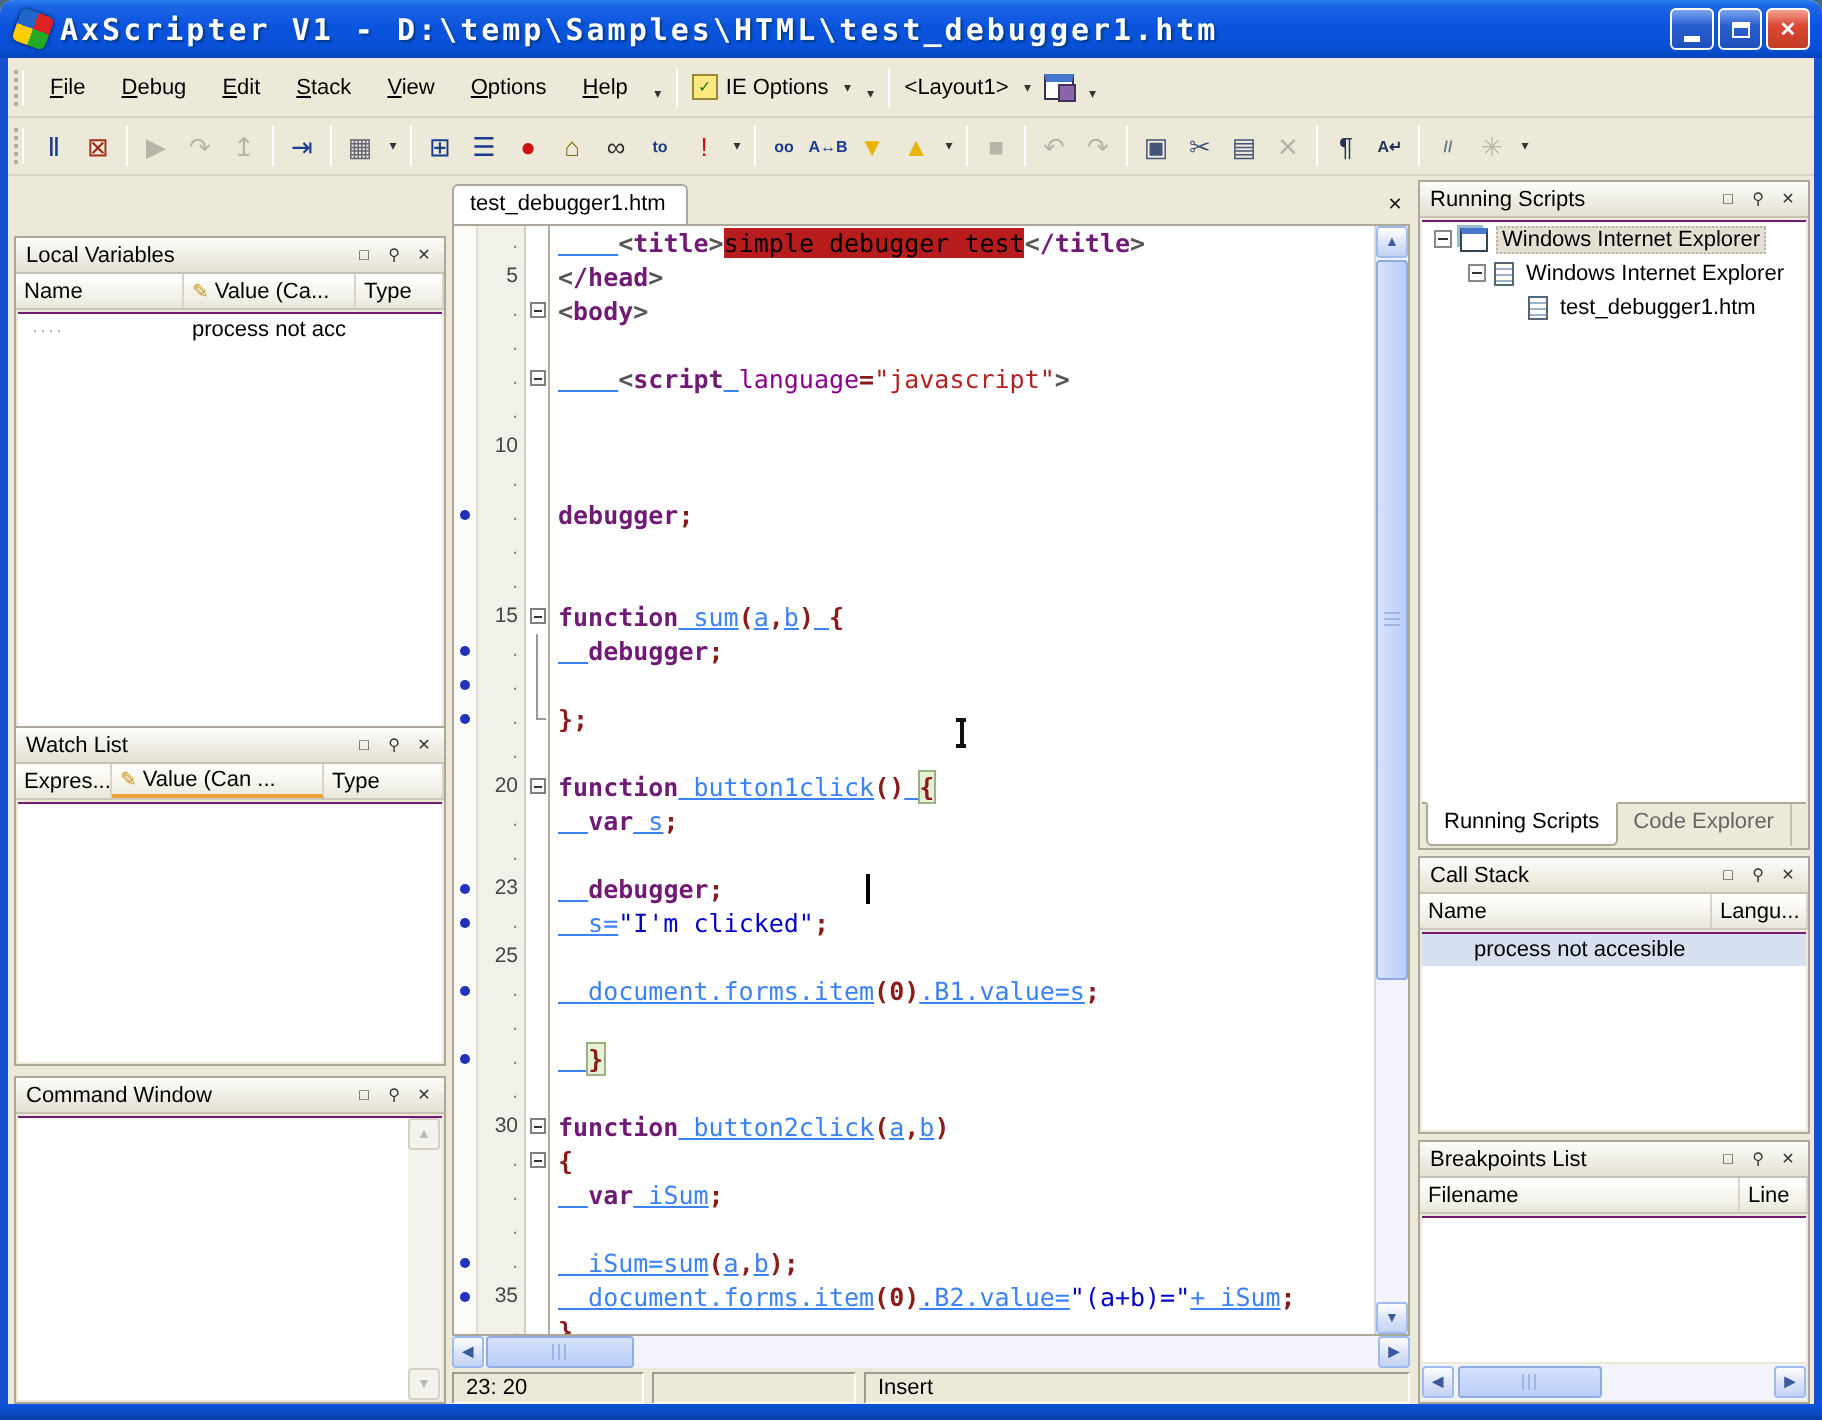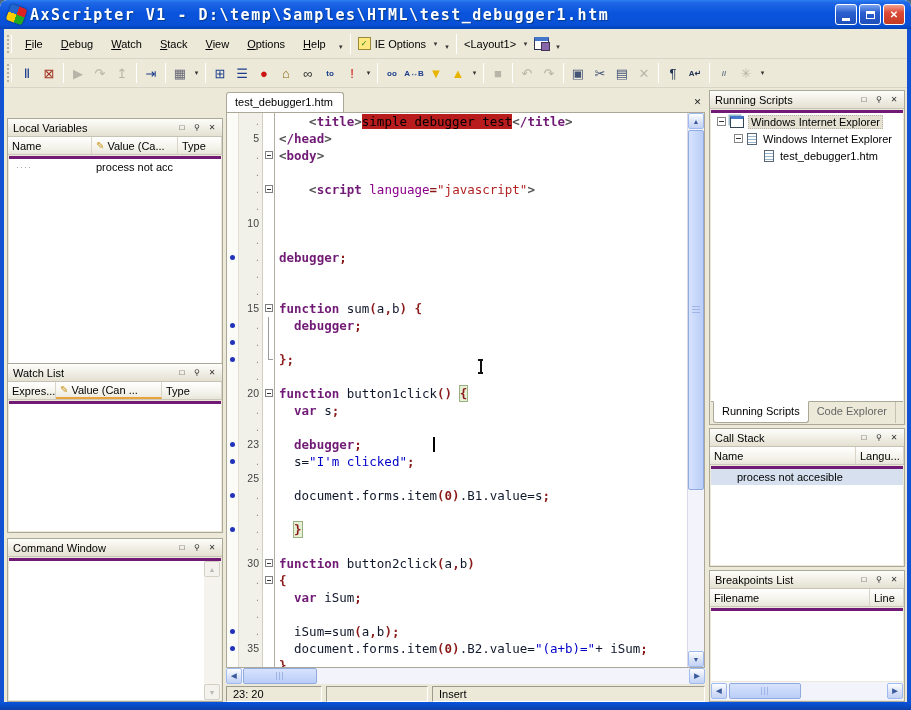--- a/index.html
+++ b/index.html
@@ -37,21 +37,21 @@
   .layout-icon::after{content:"";position:absolute;right:-2px;bottom:-2px;width:7px;height:7px;background:#86a;border:1px solid #435;}
   
   .panel{position:absolute;border:1px solid #aca899;background:#ece9d8;}
   .ptitle{height:18px;display:flex;align-items:center;padding:0 3px 0 5px;background:linear-gradient(180deg,#fdfdfa,#e4e1d2);border-bottom:1px solid #c6c3b4;}
   .ptitle .t{flex:1;font-size:11px;}
   .pbtn{width:14px;height:13px;display:inline-flex;align-items:center;justify-content:center;font-size:8px;color:#333;margin-left:1px;}
   .phead{height:18px;display:flex;background:linear-gradient(180deg,#ffffff,#f2f1e8 70%,#e8e6da);border-bottom:1px solid #cbc7ba;}
   .hcell{display:flex;align-items:center;padding:0 4px;border-right:1px solid #d8d5c8;font-size:11px;white-space:nowrap;overflow:hidden;position:relative;}
   .hcell.sorted{border-bottom:2px solid #e8a33d;}
   .pencil{font-size:10px;color:#c9941a;margin-right:3px;}
-  .pbody{position:absolute;left:1px;right:1px;bottom:1px;background:#fff;border-top:3px solid #701a75;}
+  .pbody{position:absolute;left:1px;right:1px;bottom:1px;background:#fff;border-top:1px solid #701a75;}
   
   #panel-localvars{left:7px;top:90px;width:216px;height:269px;margin-top:28px;}
   #panel-localvars .pbody{top:37px;}
   #panel-watch{left:7px;top:363px;width:216px;height:170px;}
   #panel-watch .pbody{top:37px;}
   #panel-cmd{left:7px;top:538px;width:216px;height:164px;}
   #panel-cmd .pbody{top:19px;}
   .lv-row{display:flex;height:16px;align-items:center;}
   .lv-name{width:84px;padding-left:7px;color:#999;letter-spacing:1px;font-size:9px;}
   .lv-val{flex:1;padding-left:3px;}
@@ -72,21 +72,21 @@
   .bdot{position:absolute;left:3px;top:6px;width:5px;height:5px;border-radius:50%;background:#2233bb;}
   .m-num{width:23px;background:#f2f1e9;color:#444;font-family:"Liberation Sans",sans-serif;font-size:10.5px;text-align:right;padding-right:3px;flex:none;}
   .m-num.dim{color:#8a887c;}
   .m-fold{width:13px;background:#fff;border-left:1px solid #d2cfc2;border-right:1px solid #b2afa2;position:relative;flex:none;}
   .f-box{position:absolute;left:2px;top:4px;width:8px;height:8px;border:1px solid #808080;background:#fff;}
   .f-box::before{content:"";position:absolute;left:1px;top:2.5px;width:4px;height:1px;background:#333;}
   .f-line{position:absolute;left:5px;top:0;width:1px;height:17px;background:#9a9a9a;}
   .f-end{position:absolute;left:5px;top:0;width:1px;height:9px;background:#9a9a9a;}
   .f-end::after{content:"";position:absolute;left:0;top:8px;width:5px;height:1px;background:#9a9a9a;}
   .code{flex:1;padding-left:4px;position:relative;}
-  .c-p{color:#0f172a;}
+  .c-p{color:#3b82f6;text-decoration:underline;}
   .c-kw{color:#701a75;font-weight:bold;}
   .c-pu{color:#8b1a1a;font-weight:bold;}
   .c-nu{color:#8b1a1a;font-weight:bold;}
   .c-st{color:#0000c8;}
   .c-at{color:#8b008b;}
   .c-av{color:#b22222;}
   .c-tg{color:#555;font-weight:bold;}
   .c-hl{background:#b91c1c;}
   .c-br{color:#8b1a1a;font-weight:bold;background:#e6f0d4;outline:1px solid #9ab080;}
   .caret{position:absolute;top:1px;width:2px;height:15px;background:#000;}
@@ -137,21 +137,21 @@
         </span>
       <span class="winbtn close">✕</span>
     </span>
   </div>
 
   <div class="bar menubar">
     <span class="grip"></span>
     <span style="display:flex">
         <div class="menu-item">File</div>
         <div class="menu-item">Debug</div>
-        <div class="menu-item">Watch</div>
+        <div class="menu-item">Edit</div>
         <div class="menu-item">Stack</div>
         <div class="menu-item">View</div>
         <div class="menu-item">Options</div>
         <div class="menu-item">Help</div>
       </span>
     <span class="ovf">▾</span>
     <span class="tb-sep"></span>
     <span class="ie-icon">✓</span>
     <span class="mlabel">IE Options</span>
     <span class="tb-drop">▾</span>

